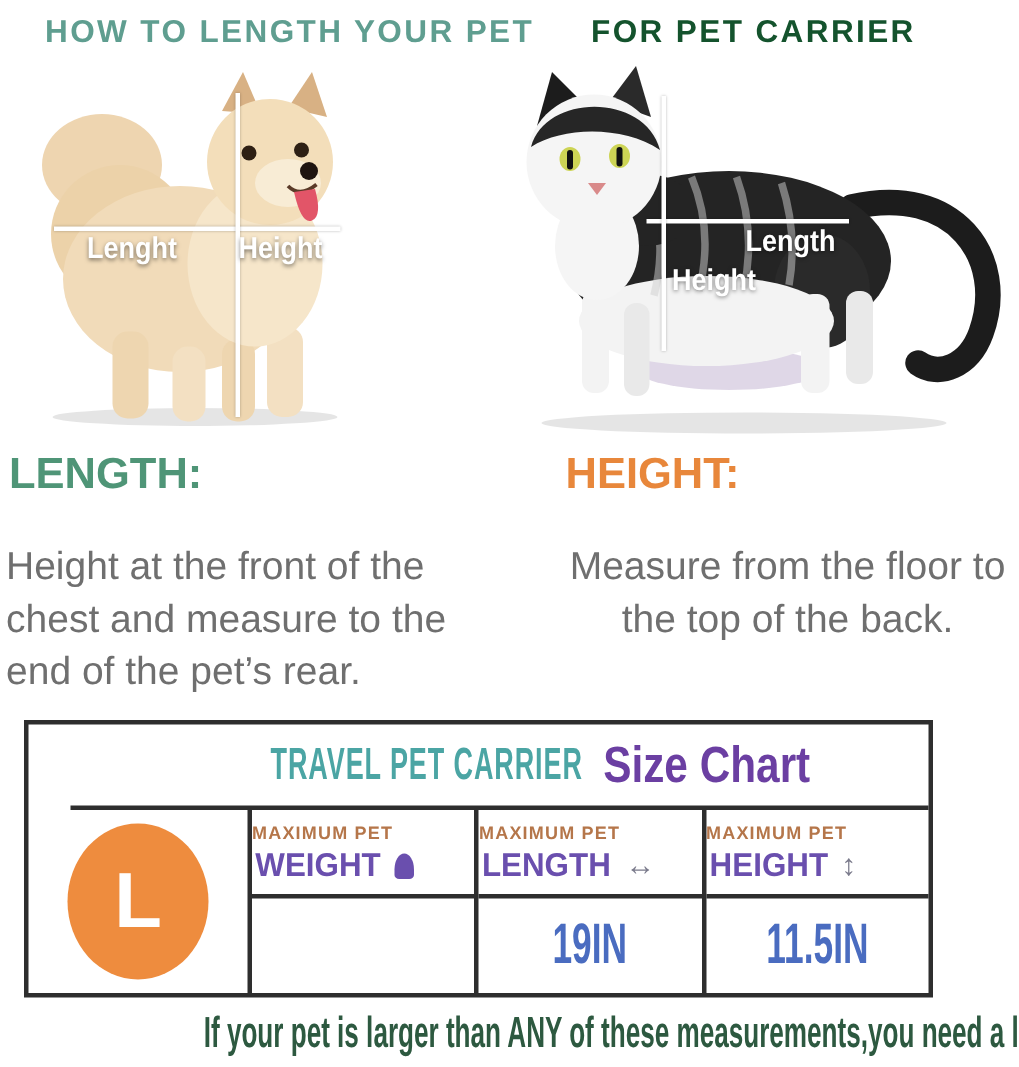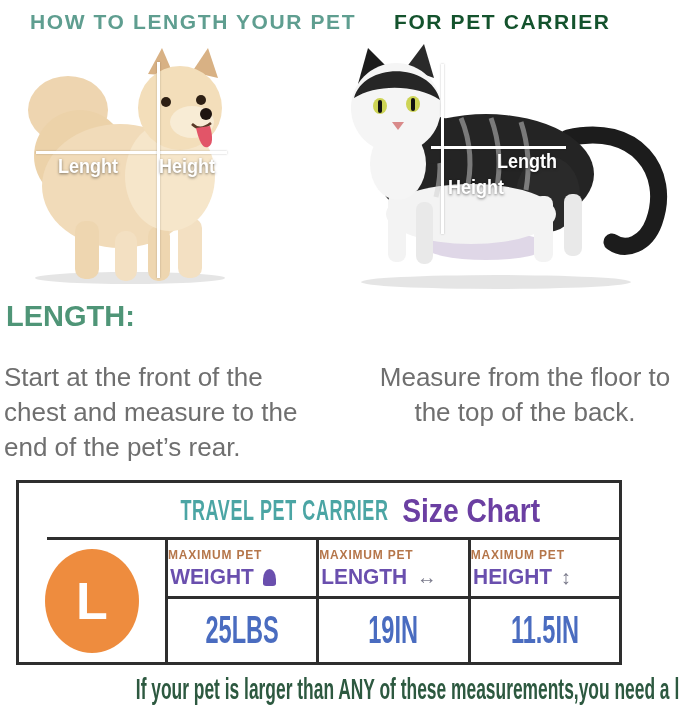--- a/index.html
+++ b/index.html
@@ -128,43 +128,41 @@
   <div class="m-line" style="left:157px;top:62px;width:3px;height:216px;"></div>
   <div class="m-label" style="left:40px;top:155px;">Lenght</div>
   <div class="m-label" style="left:139px;top:155px;">Height</div>
 
   <div class="m-line" style="left:431px;top:146px;width:135px;height:3px;"></div>
   <div class="m-line" style="left:441px;top:64px;width:3px;height:170px;"></div>
   <div class="m-label" style="left:479px;top:150px;">Length</div>
   <div class="m-label" style="left:428px;top:176px;">Height</div>
 
   <div class="def-heading length">LENGTH:</div>
-  <div class="def-body length">Start at the front of the chest and measure to the end of the pet’s rear.</div>
+  <div class="def-body length">Height at the front of the chest and measure to the end of the pet’s rear.</div>
+  <div class="def-heading height">HEIGHT:</div>
   <div class="def-body height">Measure from the floor to the top of the back.</div>
 
   <div class="chart">
     <div class="chart-title-row">
       <span class="chart-title">TRAVEL PET CARRIER</span>
       <span class="chart-subtitle">Size Chart</span>
     </div>
     <div class="chart-body">
       <div class="badge-cell">
         <div class="size-badge">L</div>
       </div>
 
       <div class="dim-col">
         <div class="dim-header">
           <span class="max-pet">MAXIMUM PET</span>
           <span class="dim-row">
             <span class="dim-label">WEIGHT</span>
             <span class="weight-shape"></span>
           </span>
-        </div>
-        <div class="dim-value-cell">
-          <span class="dim-value">25LBS</span>
         </div>
       </div>
 
       <div class="dim-col">
         <div class="dim-header">
           <span class="max-pet">MAXIMUM PET</span>
           <span class="dim-row">
             <span class="dim-label">LENGTH</span>
             <span class="arrow-glyph">↔</span>
           </span>

